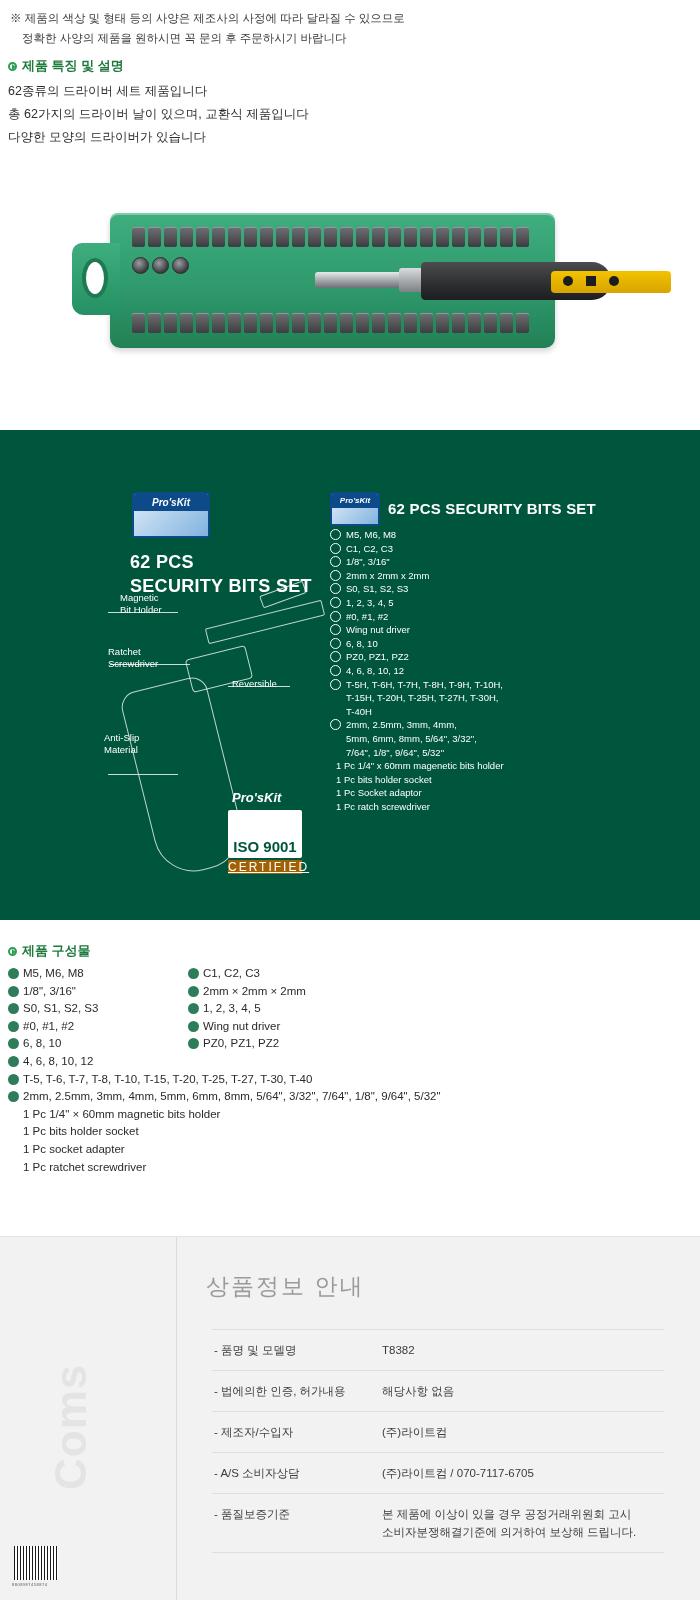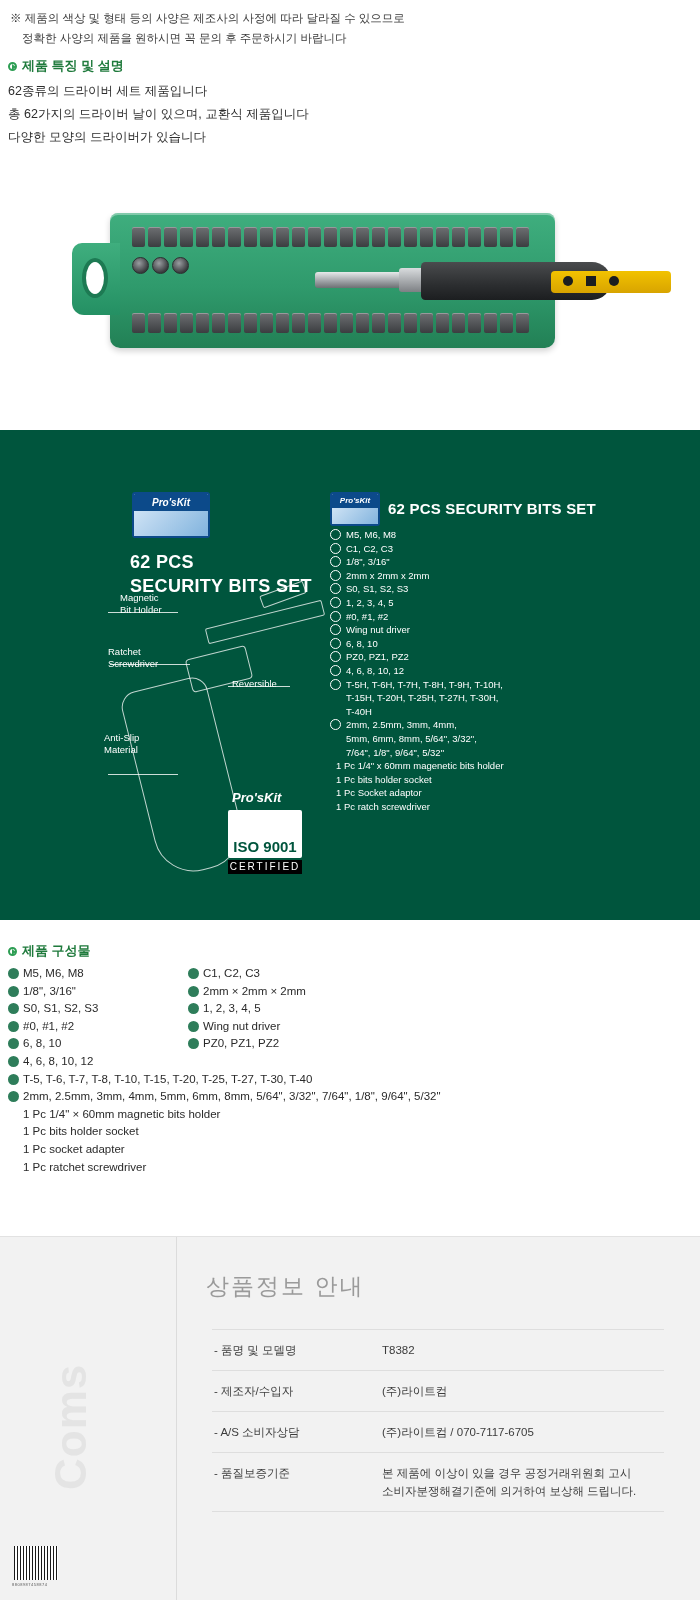--- a/index.html
+++ b/index.html
@@ -282,22 +282,22 @@
     position: absolute;
     left: 228px; top: 380px;
     width: 74px; height: 48px;
     background: #ffffff;
     color: #00553d;
     text-align: center;
     border-radius: 2px;
   }
   .iso .iso-t { font-size: 15px; font-weight: bold; line-height: 26px; margin-top: 24px; }
   .iso .iso-b {
-    font-size: 10px; letter-spacing: 2px;
-    background: #000000; color: #fff; line-height: 14px;
+    font-size: 12px; letter-spacing: 2px;
+    background: #a16207; color: #fff; line-height: 14px; text-decoration: underline;
   }
   .proskit-txt {
     position: absolute;
     left: 232px; top: 360px;
     font-size: 13px; font-weight: bold; font-style: italic;
   }
 
   
   .band-specs {
     position: absolute;
@@ -675,20 +675,24 @@
 
 <div class="info">
   <div class="divider"></div>
   <div class="ititle">상품정보  안내</div>
 
   <table>
     <tbody>
         <tr>
       <td class="k">- 품명 및 모델명</td>
       <td>T8382</td>
+    </tr>
+    <tr>
+      <td class="k">- 법에의한 인증, 허가내용</td>
+      <td>해당사항 없음</td>
     </tr>
     <tr>
       <td class="k">- 제조자/수입자</td>
       <td>(주)라이트컴</td>
     </tr>
     <tr>
       <td class="k">- A/S 소비자상담</td>
       <td>(주)라이트컴 / 070-7117-6705</td>
     </tr>
     <tr>

